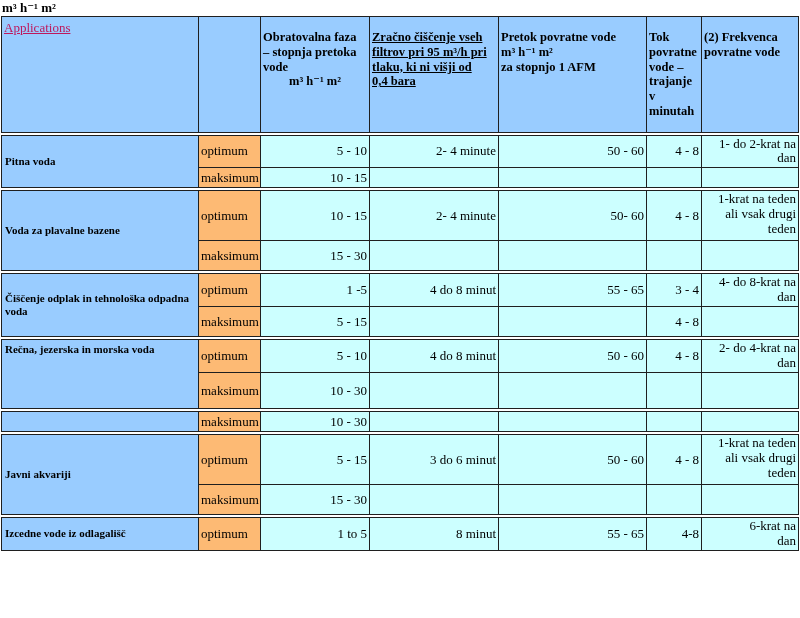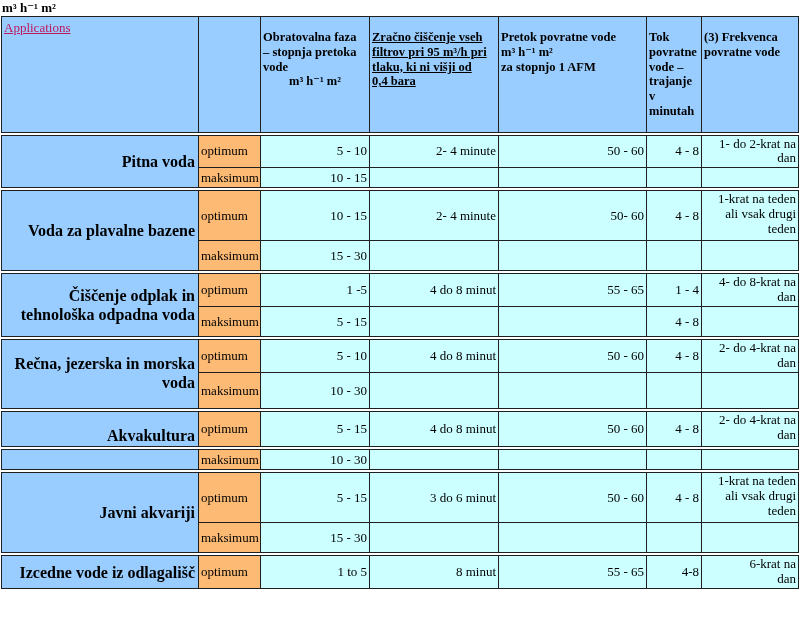--- a/index.html
+++ b/index.html
@@ -50,27 +50,26 @@
   }
   .pre.center { text-align: left; text-decoration: underline; }
   .units-line {
     font-weight: bold;
     font-size: 12.5px;
     text-align: center;
     line-height: 1.18;
   }
   .lbl {
     font-weight: bold;
-    font-size: 16px;
+    font-size: 11px;
     padding: 1px 3px;
     vertical-align: middle;
     line-height: 1.2;
-    text-align: right;
-  }
-  .lbl.vtop { vertical-align: top; padding-top: 14px; }
+  }
+  .lbl.vtop { vertical-align: top; padding-top: 3px; }
   .mode { font-size: 13px; padding: 1px 2px; vertical-align: middle; }
   .val  { font-size: 13px; text-align: right; vertical-align: middle; padding: 1px 2px; }
   .freq {
     font-size: 13px;
     text-align: right;
     vertical-align: top;
     padding: 1px 2px;
     white-space: pre-line;
     line-height: 1.15;
   }
@@ -117,21 +116,21 @@
       </td>
       <td class="blue hdr">
         <div class="pre">Tok
 povratne
 vode –
 trajanje
 v
 minutah</div>
       </td>
       <td class="blue hdr">
-        <div class="pre">(3) Frekvenca
+        <div class="pre">(2) Frekvenca
 povratne vode</div>
       </td>
     </tr>
   </tbody>
     </table>
 
   <table>
     <colgroup>
         <col class="cA">
         <col class="cB">
@@ -206,21 +205,21 @@
         <col class="cF">
         <col class="cG">
       </colgroup>
     <tbody>
         <tr style="height:26px">
       <td class="lbl blue" rowspan="2">Čiščenje odplak in tehnološka odpadna voda</td>
       <td class="mode gray">optimum</td>
       <td class="val cyan">1 -5</td>
       <td class="val cyan">4 do 8 minut</td>
       <td class="val cyan">55 - 65</td>
-      <td class="val cyan">1 - 4</td>
+      <td class="val cyan">3 - 4</td>
       <td class="freq cyan">4- do 8-krat na
 dan</td>
     </tr>
     <tr style="height:30px">
       <td class="mode gray">maksimum</td>
       <td class="val cyan">5 - 15</td>
       <td class="val cyan"></td>
       <td class="val cyan"></td>
       <td class="val cyan">4 - 8</td>
       <td class="freq cyan"></td>
@@ -253,43 +252,20 @@
       <td class="mode gray">maksimum</td>
       <td class="val cyan">10 - 30</td>
       <td class="val cyan"></td>
       <td class="val cyan"></td>
       <td class="val cyan"></td>
       <td class="freq cyan"></td>
     </tr>
   </tbody>
     </table>
 
-  <table>
-    <colgroup>
-        <col class="cA">
-        <col class="cB">
-        <col class="cC">
-        <col class="cD">
-        <col class="cE">
-        <col class="cF">
-        <col class="cG">
-      </colgroup>
-    <tbody>
-        <tr style="height:28px">
-      <td class="lbl blue vtop">Akvakultura</td>
-      <td class="mode gray">optimum</td>
-      <td class="val cyan">5 - 15</td>
-      <td class="val cyan">4 do 8 minut</td>
-      <td class="val cyan">50 - 60</td>
-      <td class="val cyan">4 - 8</td>
-      <td class="freq cyan">2- do 4-krat na
-dan</td>
-    </tr>
-  </tbody>
-    </table>
 
   <table>
     <colgroup>
         <col class="cA">
         <col class="cB">
         <col class="cC">
         <col class="cD">
         <col class="cE">
         <col class="cF">
         <col class="cG">

